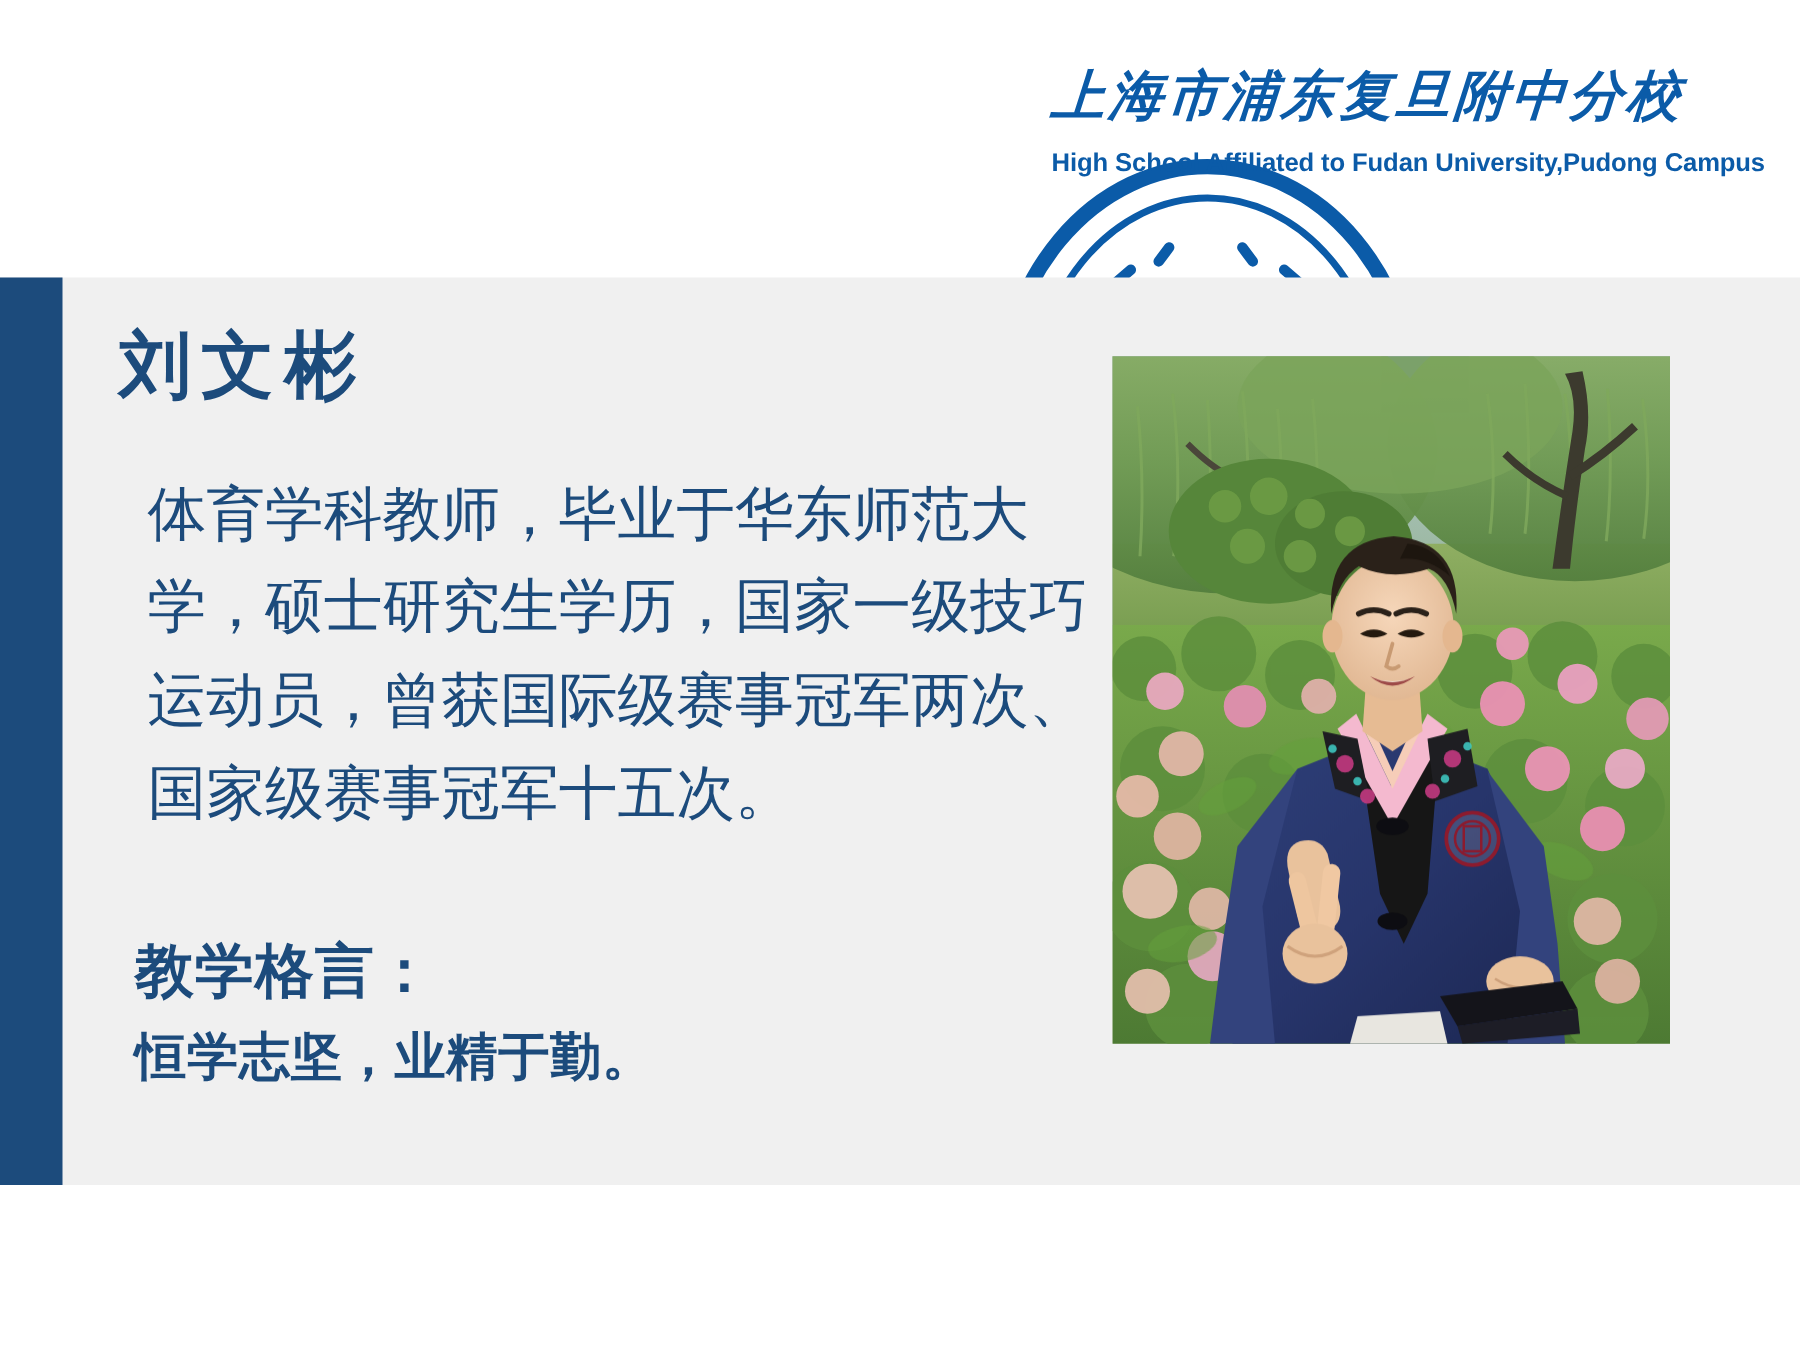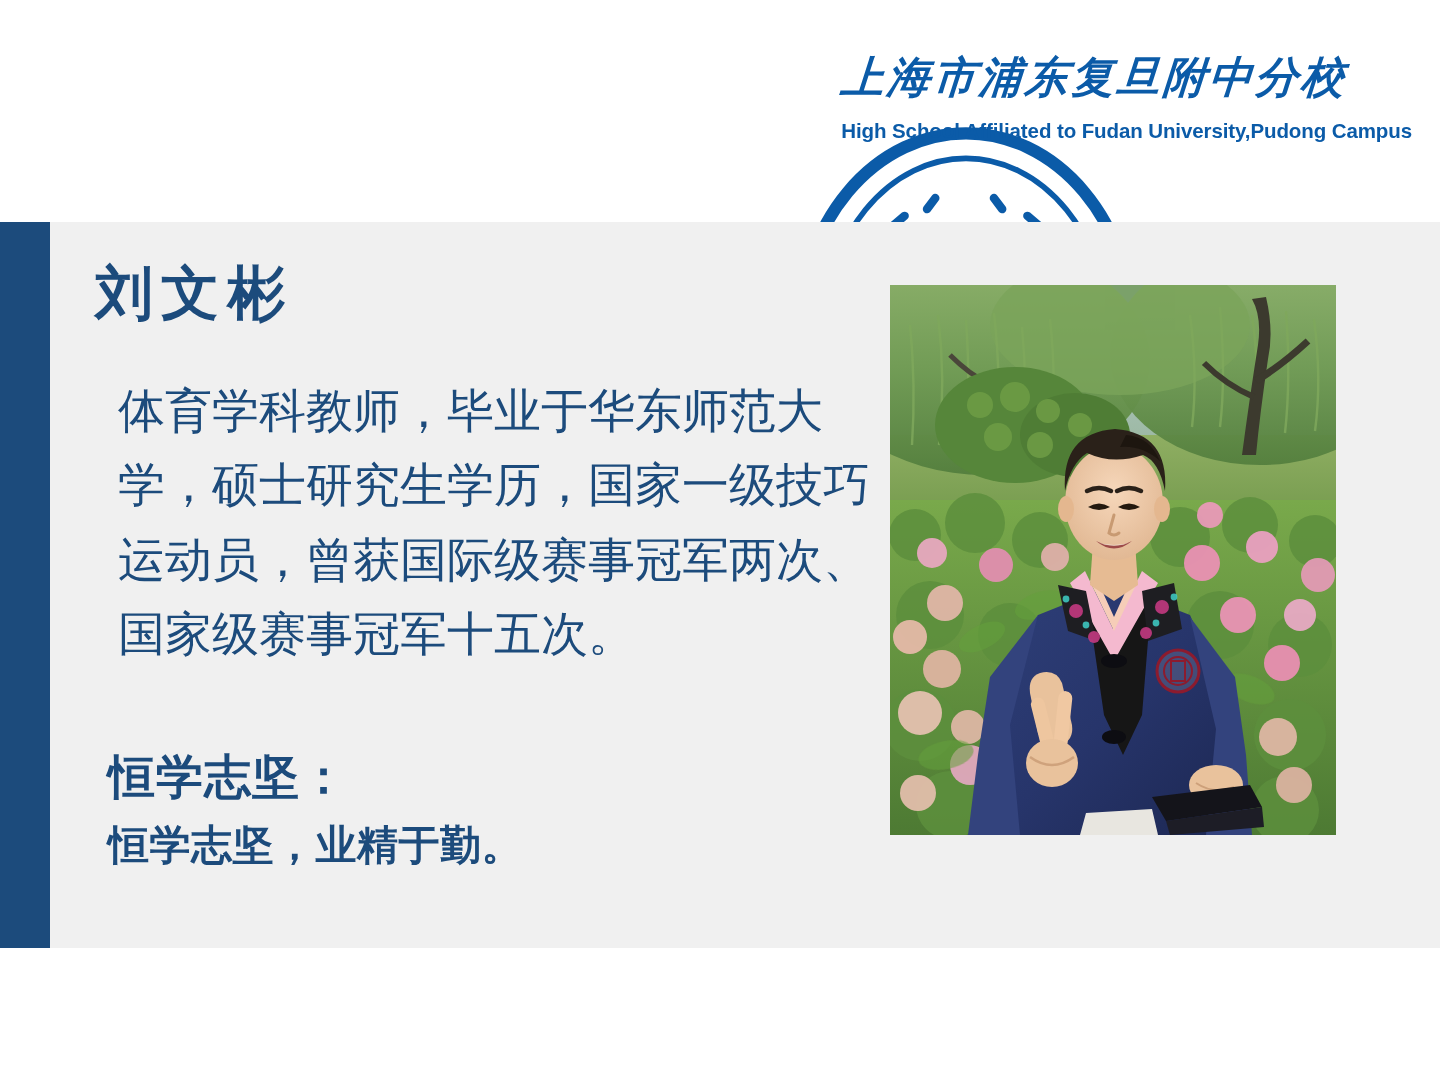--- a/index.html
+++ b/index.html
@@ -192,21 +192,21 @@
 
   </div>
 </div>
 
 <div class="panel"></div>
 <div class="panel-accent-bar"></div>
 
 <div class="content-col">
   <div class="person-name">刘文彬</div>
   <div class="bio-text">体育学科教师，毕业于华东师范大学，硕士研究生学历，国家一级技巧运动员，曾获国际级赛事冠军两次、国家级赛事冠军十五次。</div>
-  <div class="motto-label">恒学志坚：</div>
+  <div class="motto-label">教学格言：</div>
   <div class="motto-text">恒学志坚，业精于勤。</div>
 </div>
 
 <div class="portrait-frame">
   <svg class="portrait-svg" viewBox="0 0 446 550" preserveAspectRatio="xMidYMid slice" aria-hidden="true">
     <defs>
       <linearGradient id="skyG" x1="0" y1="0" x2="0" y2="1">
         <stop offset="0%" stop-color="#b9cfd8"></stop>
           <stop offset="100%" stop-color="#8fae8a"></stop>
       </linearGradient>

